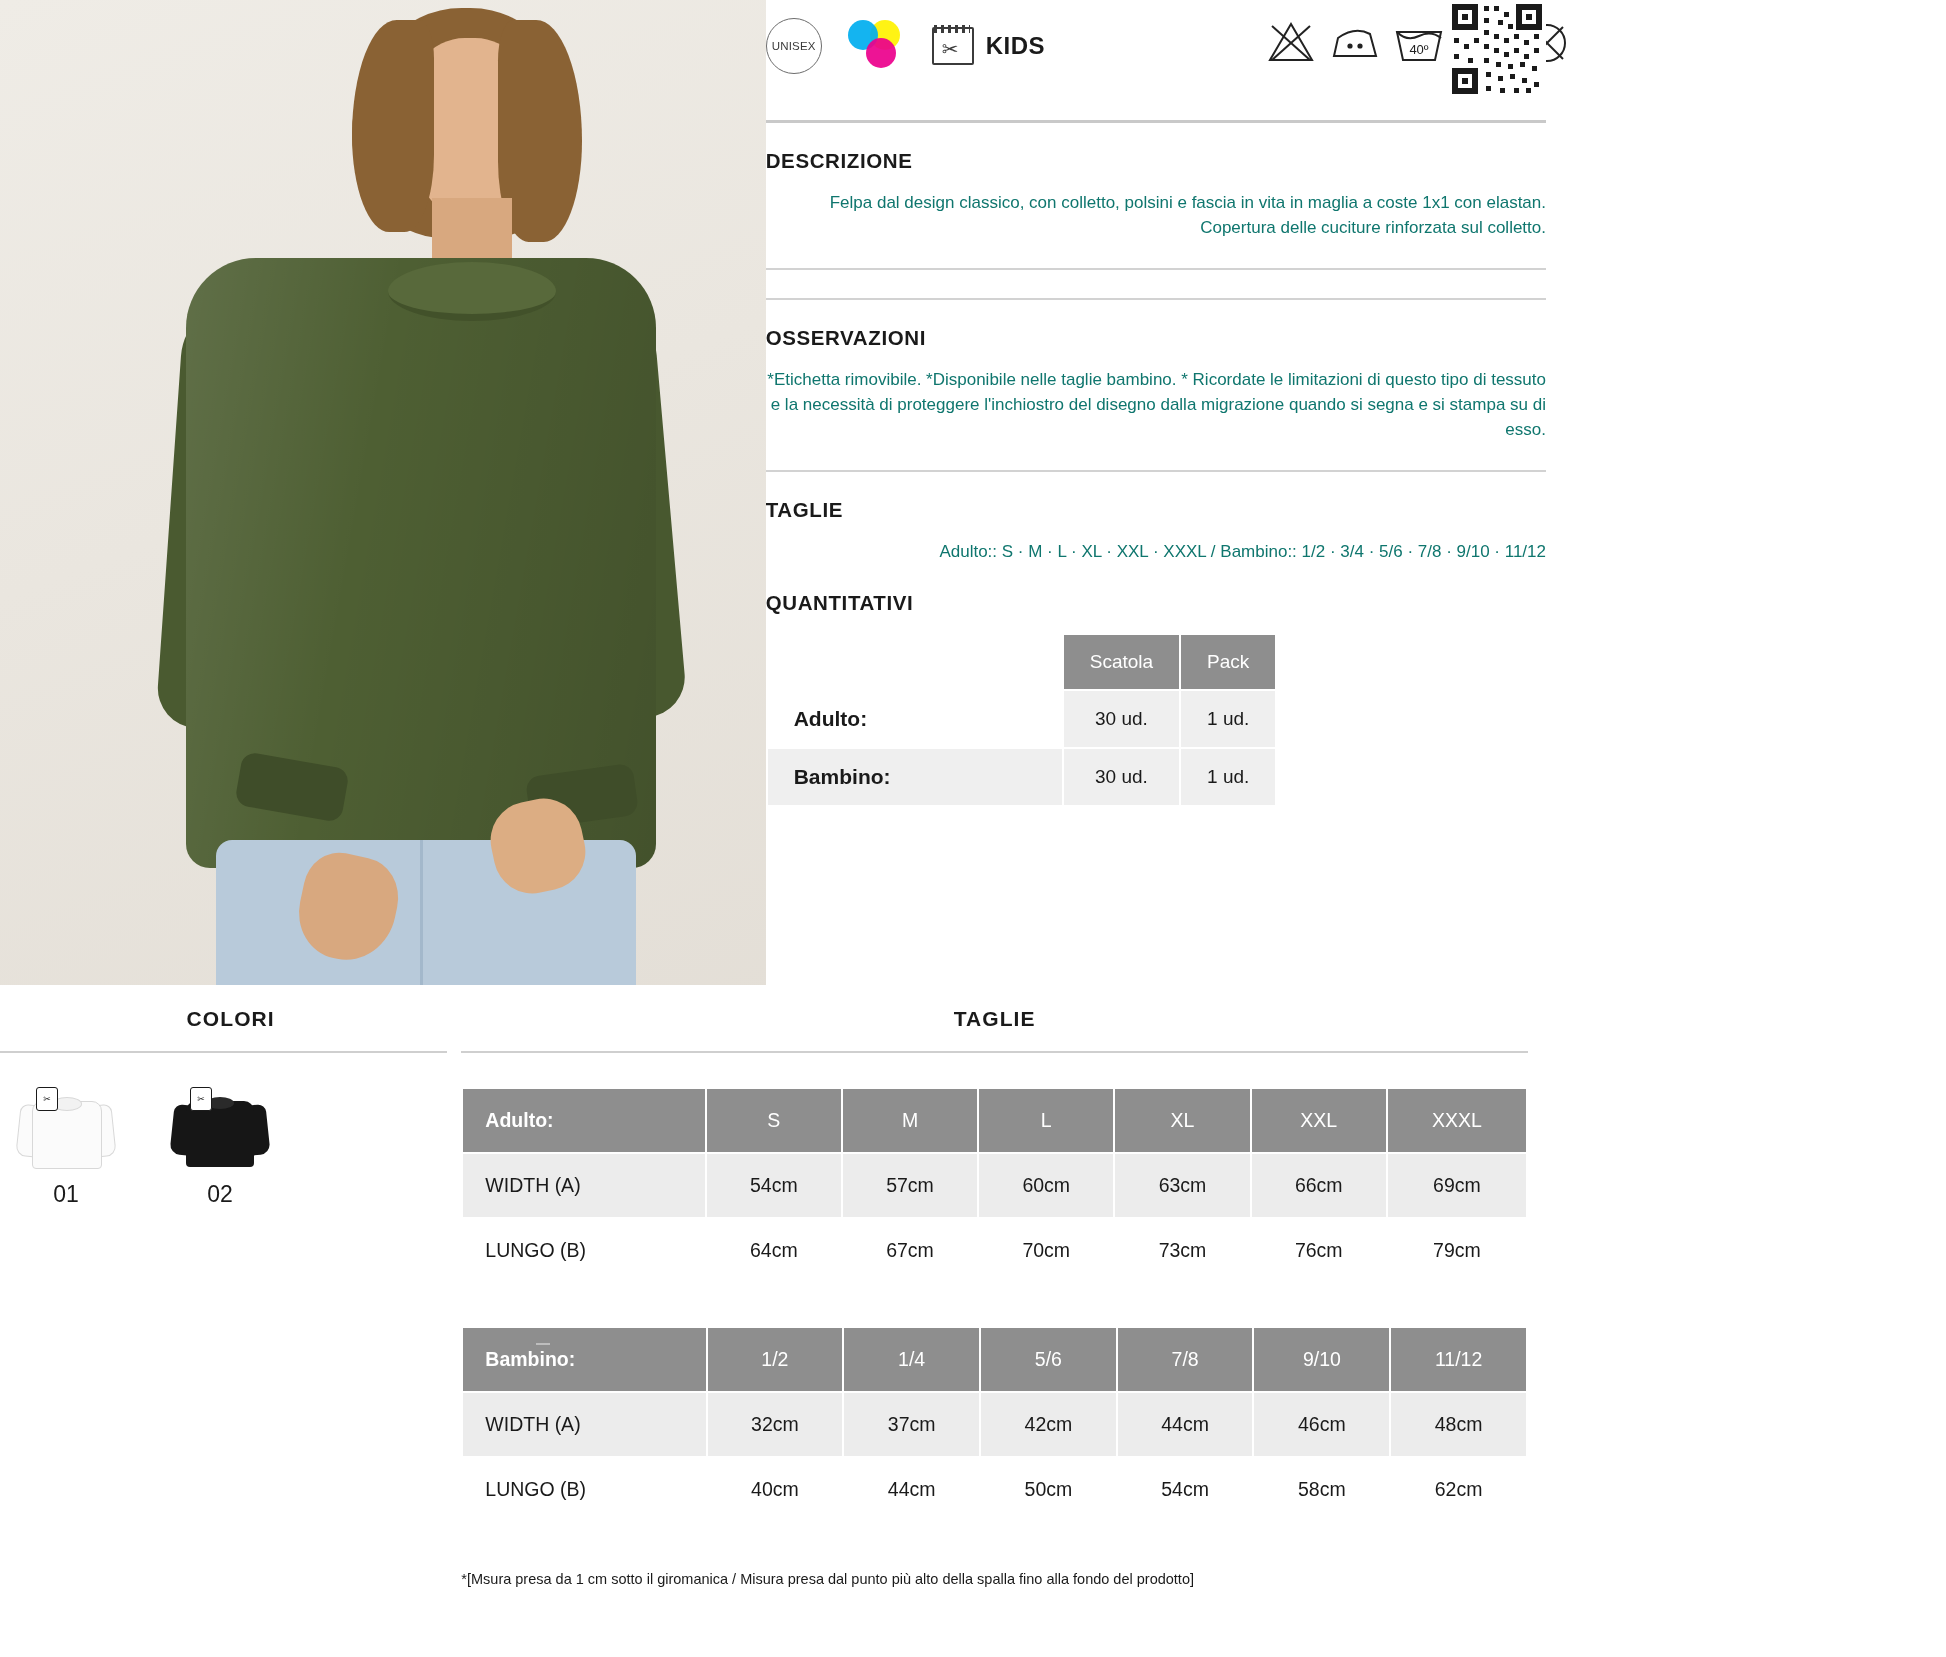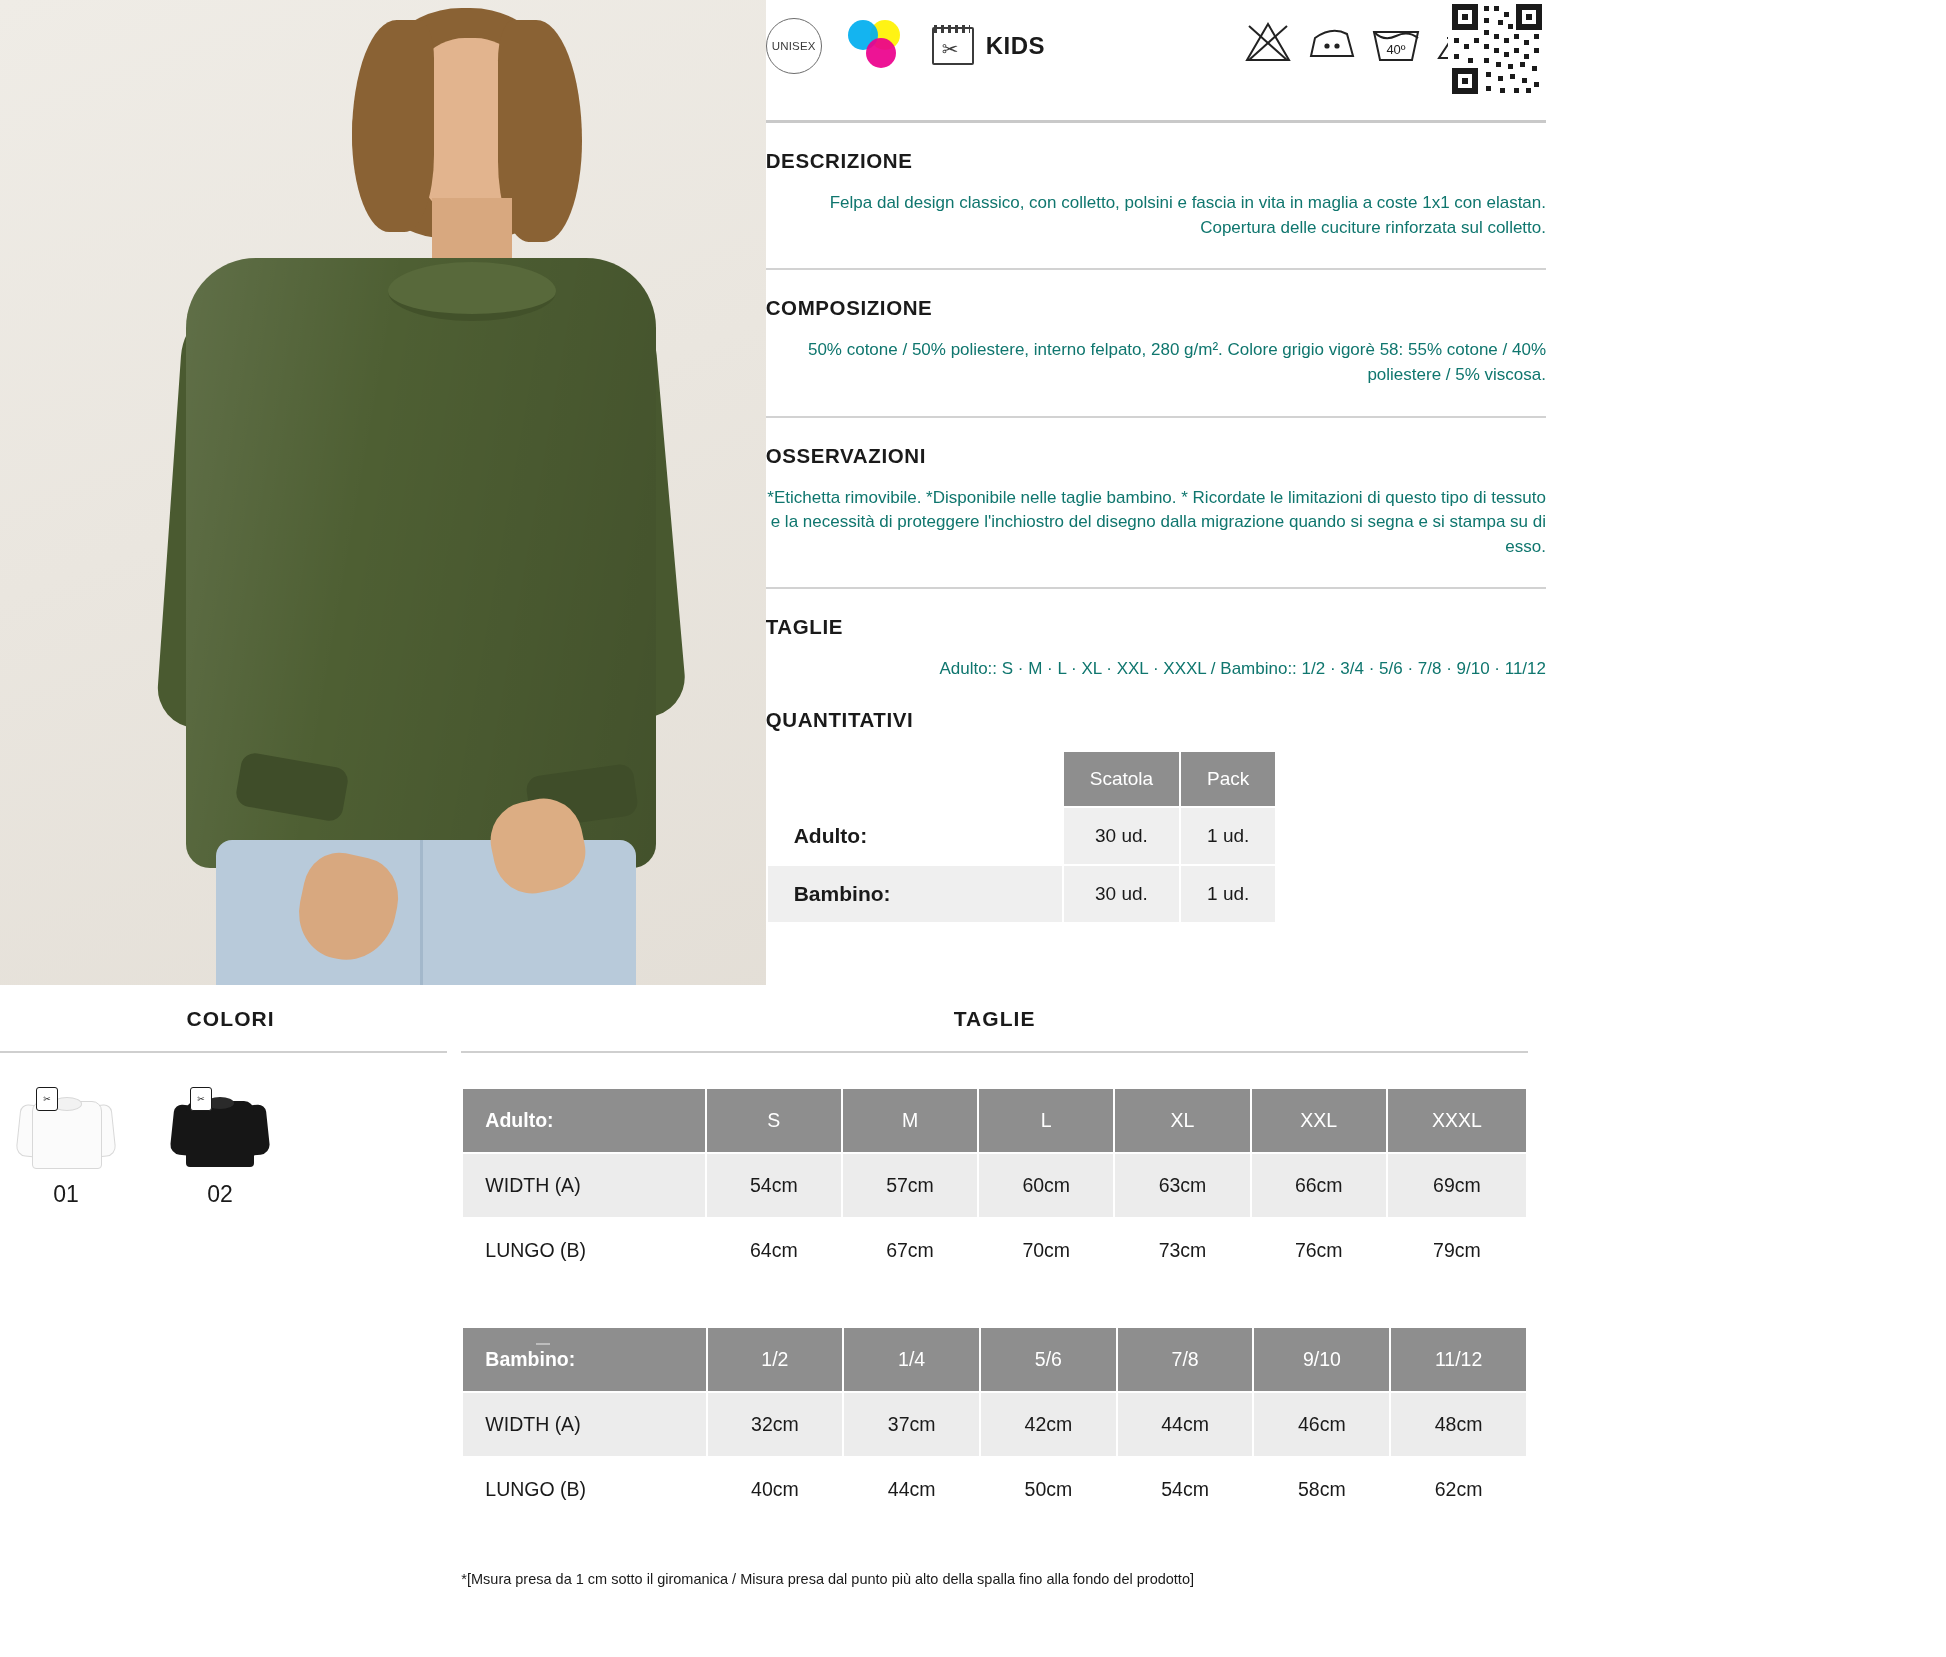--- a/index.html
+++ b/index.html
@@ -223,21 +223,21 @@
   }
   .kids-text {
     font-size: 24px;
     font-weight: bold;
     letter-spacing: .5px;
     color: #1a1a1a;
   }
 
   .care-icons {
     position: absolute;
-    left: 475px; top: 16px;
+    left: 498px; top: 16px;
     display: flex;
     gap: 10px;
     align-items: center;
   }
   .care {
     width: 54px; height: 54px;
     position: relative;
   }
   .care svg { display: block; }
 
@@ -592,24 +592,20 @@
 
     <div class="rule top-thick"></div>
 
     <div class="block">
       <h3>DESCRIZIONE</h3>
       <p>Felpa dal design classico, con colletto, polsini e fascia in vita in maglia a coste 1x1 con elastan. Copertura delle cuciture rinforzata sul colletto.</p>
     </div>
 
     <div class="rule"></div>
 
-    <div class="block">
-      <h3>COMPOSIZIONE</h3>
-      <p>50% cotone / 50% poliestere, interno felpato, 280 g/m². Colore grigio vigorè 58: 55% cotone / 40% poliestere / 5% viscosa.</p>
-    </div>
 
     <div class="rule"></div>
 
     <div class="block">
       <h3>OSSERVAZIONI</h3>
       <p>*Etichetta rimovibile. *Disponibile nelle taglie bambino. * Ricordate le limitazioni di questo tipo di tessuto e la necessità di proteggere l'inchiostro del disegno dalla migrazione quando si segna e si stampa su di esso.</p>
     </div>
 
     <div class="rule"></div>
 

